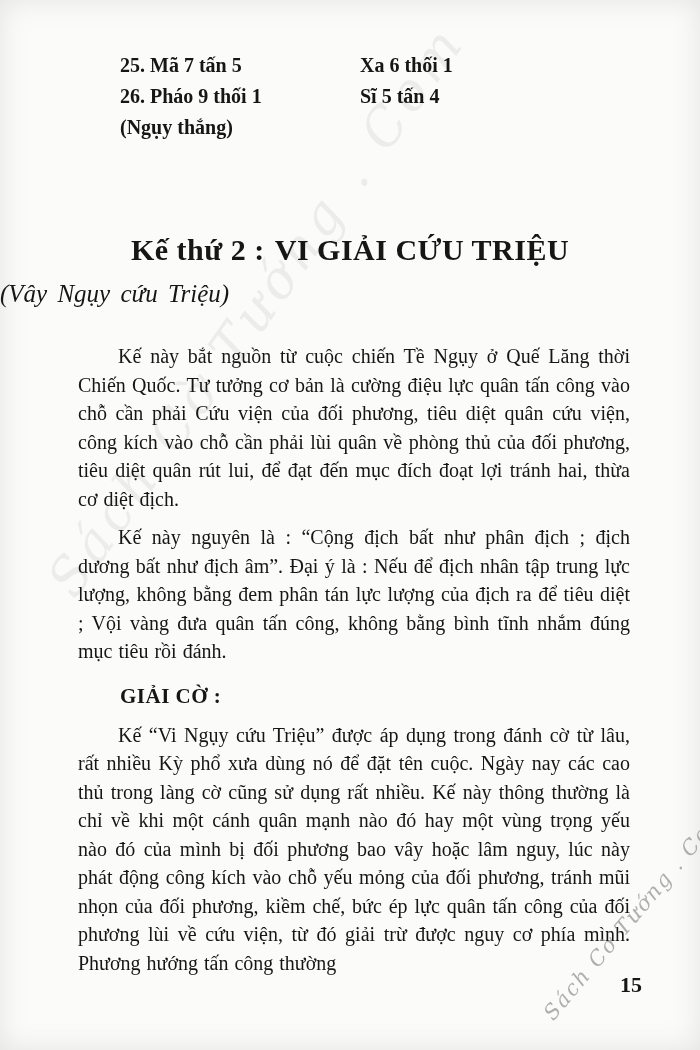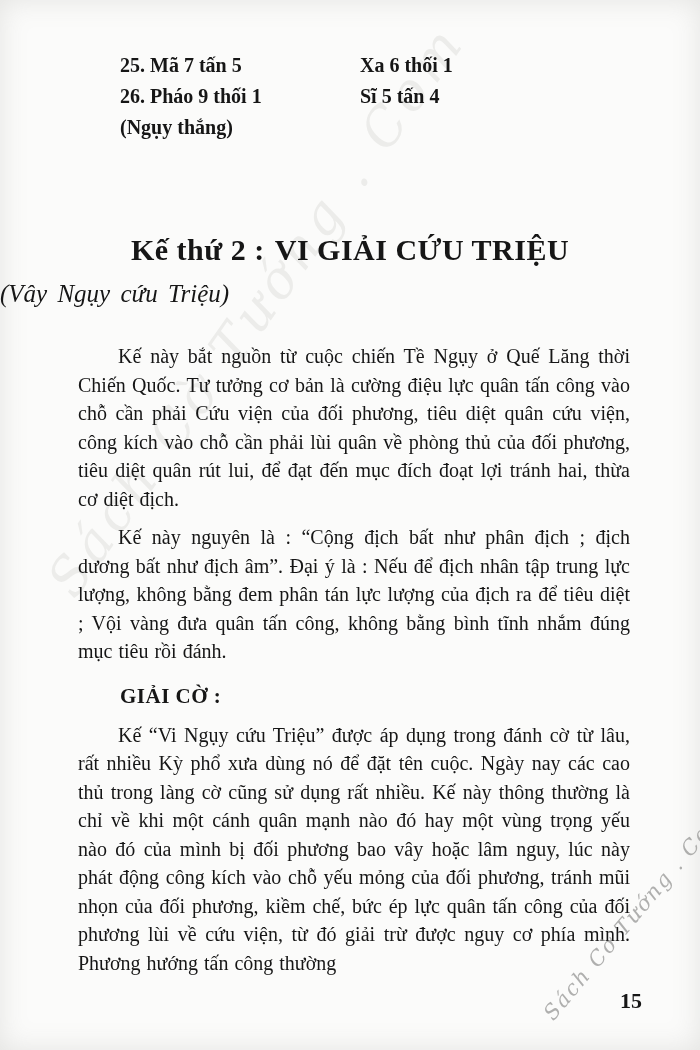--- a/index.html
+++ b/index.html
@@ -76,21 +76,20 @@
     margin: 18px 0 12px 42px;
     letter-spacing: 0.5px;
   }
   
   .page-number {
     position: absolute;
     right: 58px;
     top: 972px;
     font-size: 22px;
     font-weight: bold;
-    margin-top: 16px;
   }
   
   .watermark {
     position: absolute;
     font-style: italic;
     white-space: nowrap;
     pointer-events: none;
     font-family: "DejaVu Serif", serif;
   }
   .watermark-center {

